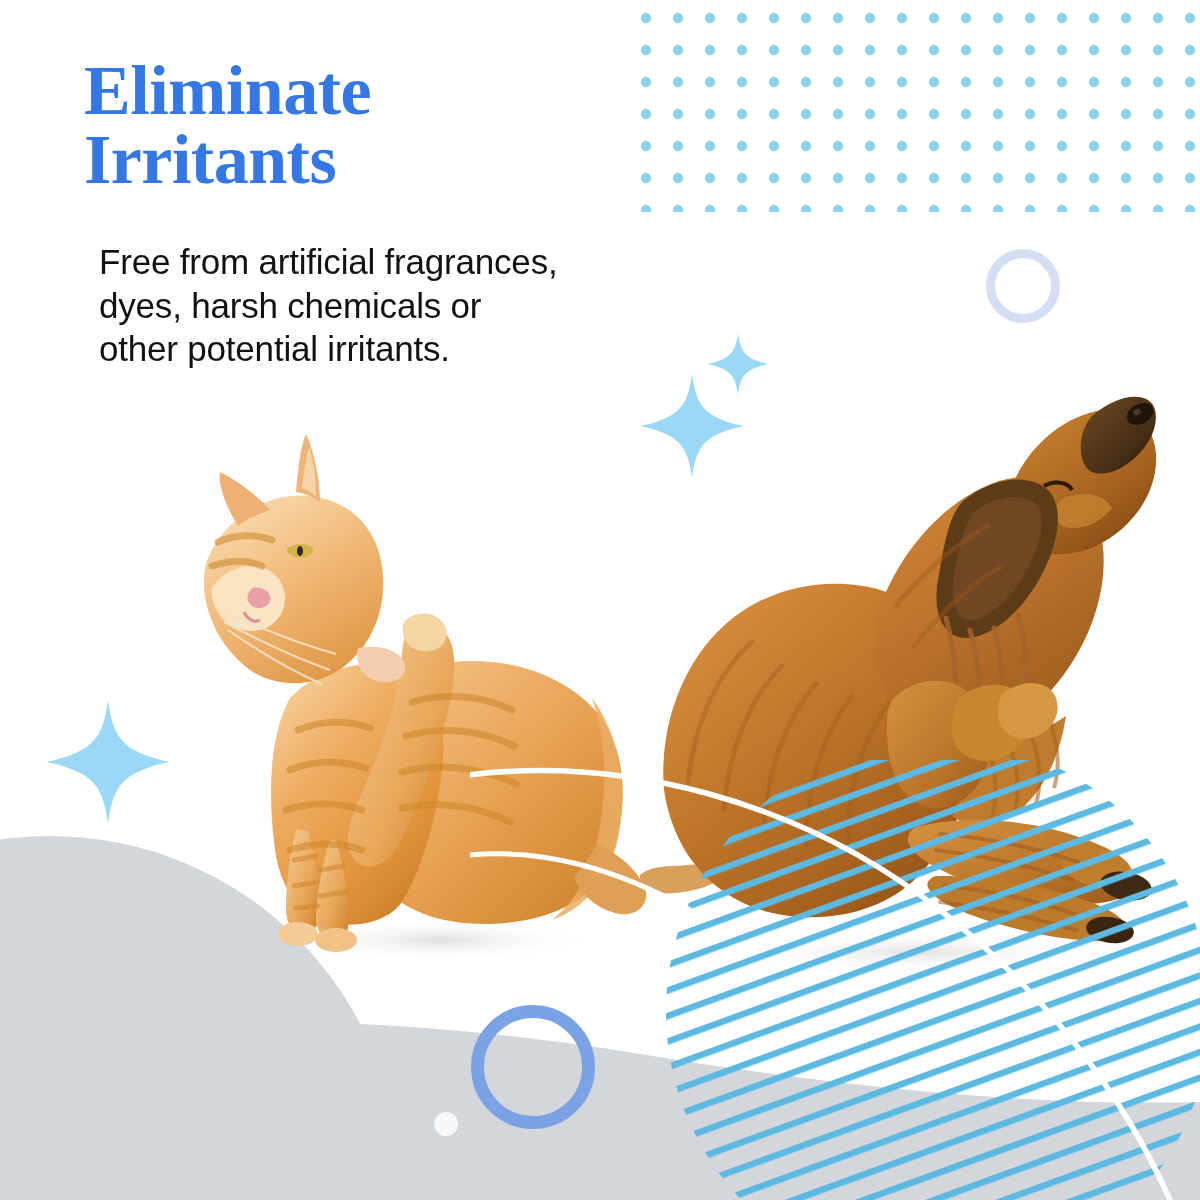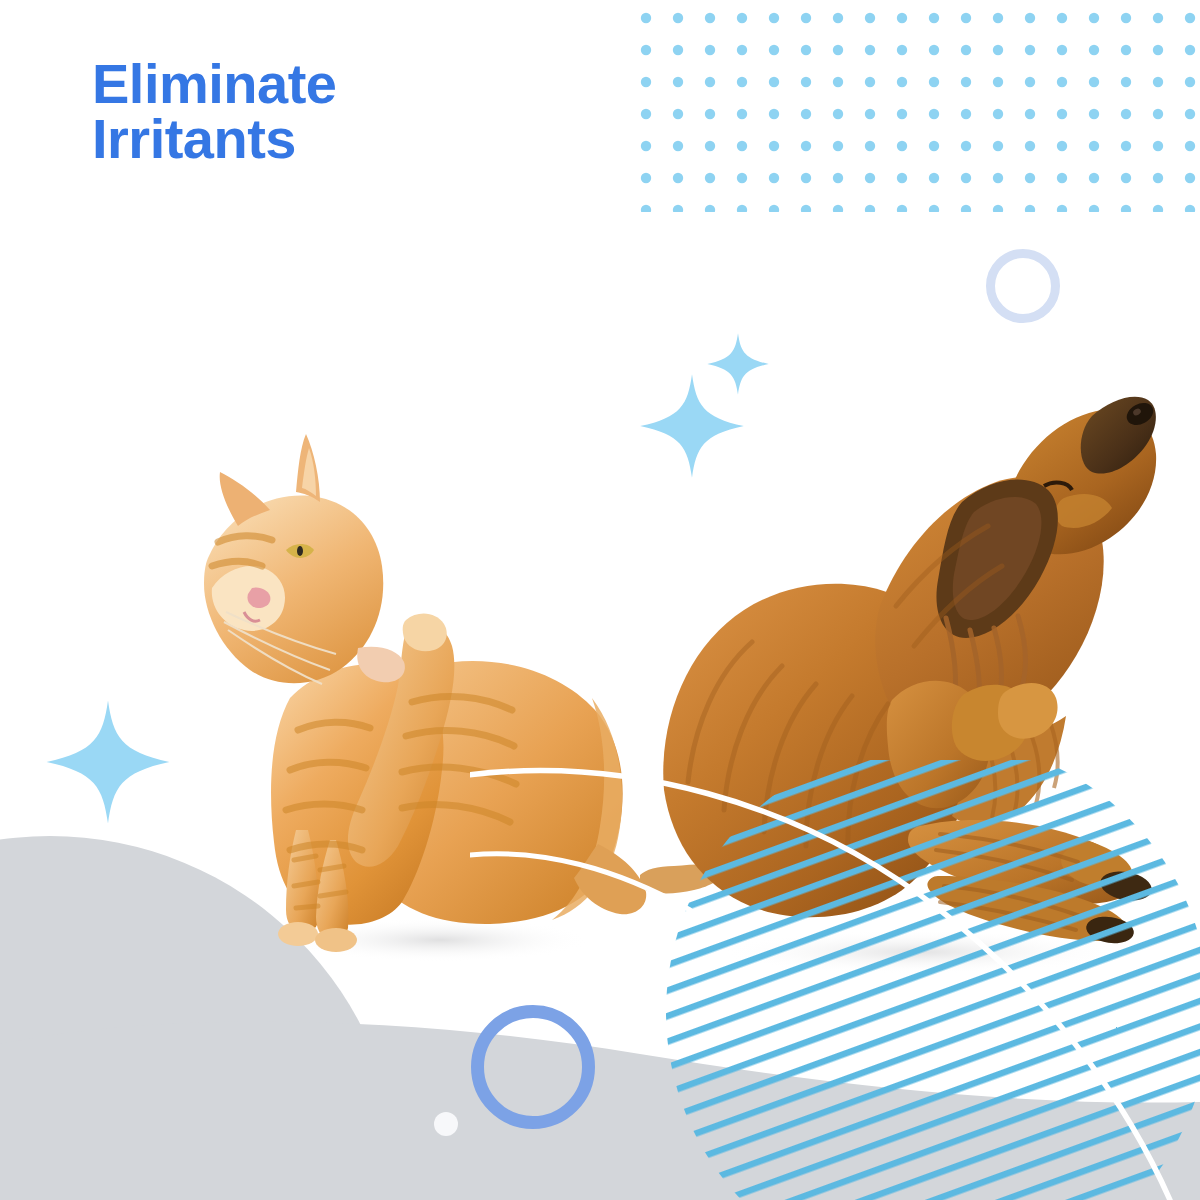--- a/index.html
+++ b/index.html
@@ -52,25 +52,25 @@
   #white-arc    { left:470px; top:740px; width:730px; height:460px; }
 
   
   .animal { position:absolute; }
   #cat { left:190px; top:430px; width:460px; height:540px; }
   #dog { left:640px; top:390px; width:520px; height:590px; }
 
   
   #headline {
     position:absolute;
-    left:92px; top:56px;
+    left:84px; top:56px;
     width:560px;
-    font-family:Liberation Sans, sans-serif;
+    font-family:Liberation Serif, serif;
     font-weight:bold;
-    font-size:56px;
+    font-size:70px;
     line-height:0.99;
     letter-spacing:-0.5px;
     color:#3577e4;
     white-space:pre-line;
   }
   #subcopy {
     position:absolute;
     left:99px; top:240px;
     width:470px;
     font-size:35px;
@@ -362,14 +362,15 @@
     </g>
   </svg>
 
   <svg class="deco" id="white-arc" viewBox="0 0 730 460" xmlns="http://www.w3.org/2000/svg">
     <path d="M-10,36 C150,14 330,60 470,170 C590,264 660,370 700,460" stroke="#ffffff" stroke-width="5.5" fill="none" stroke-linecap="round"></path>
     <path d="M-10,116 C70,106 150,130 220,170" stroke="#ffffff" stroke-width="5" fill="none" stroke-linecap="round"></path>
   </svg>
 
   <div id="headline">Eliminate
 Irritants</div>
+  <div id="subcopy">Free from artificial fragrances, dyes, harsh chemicals or other potential irritants.</div>
 
 </div>
 
 </body></html>

